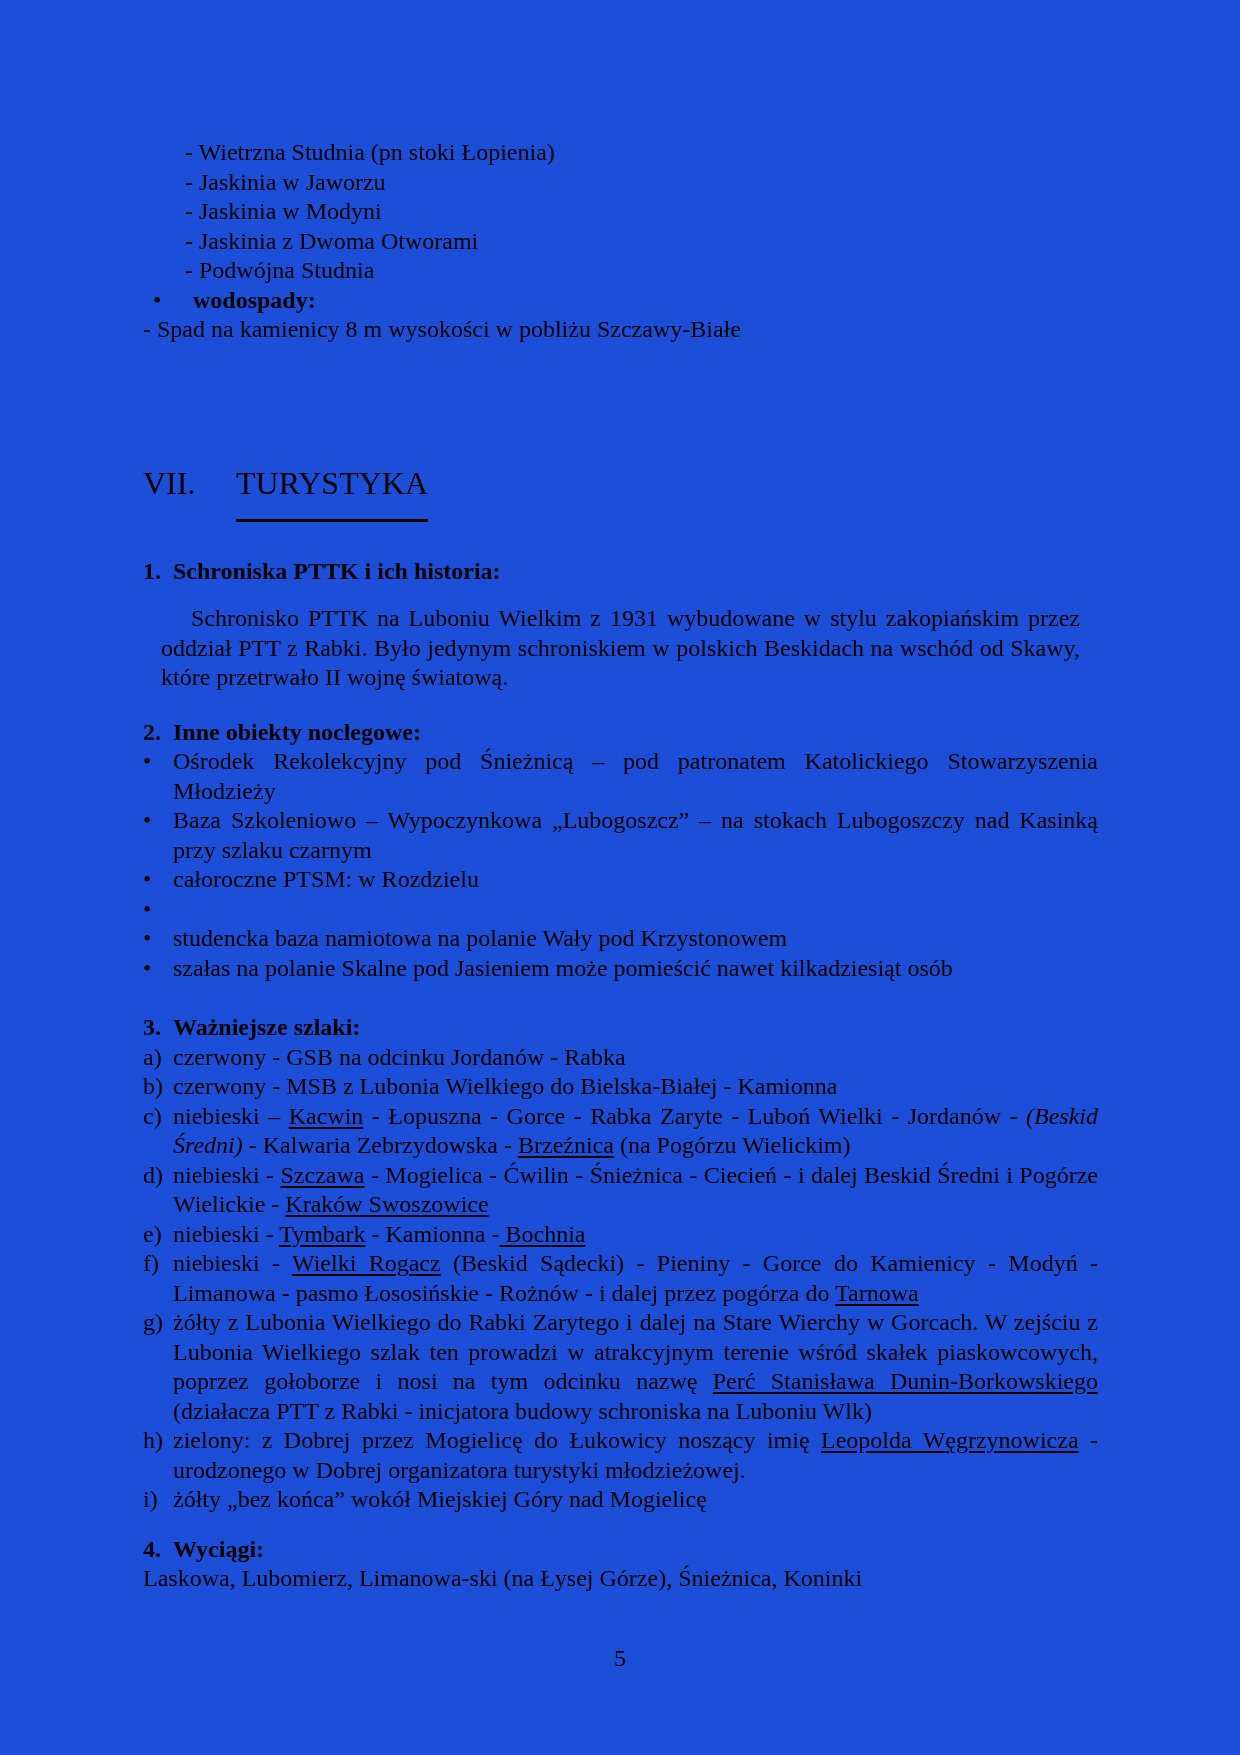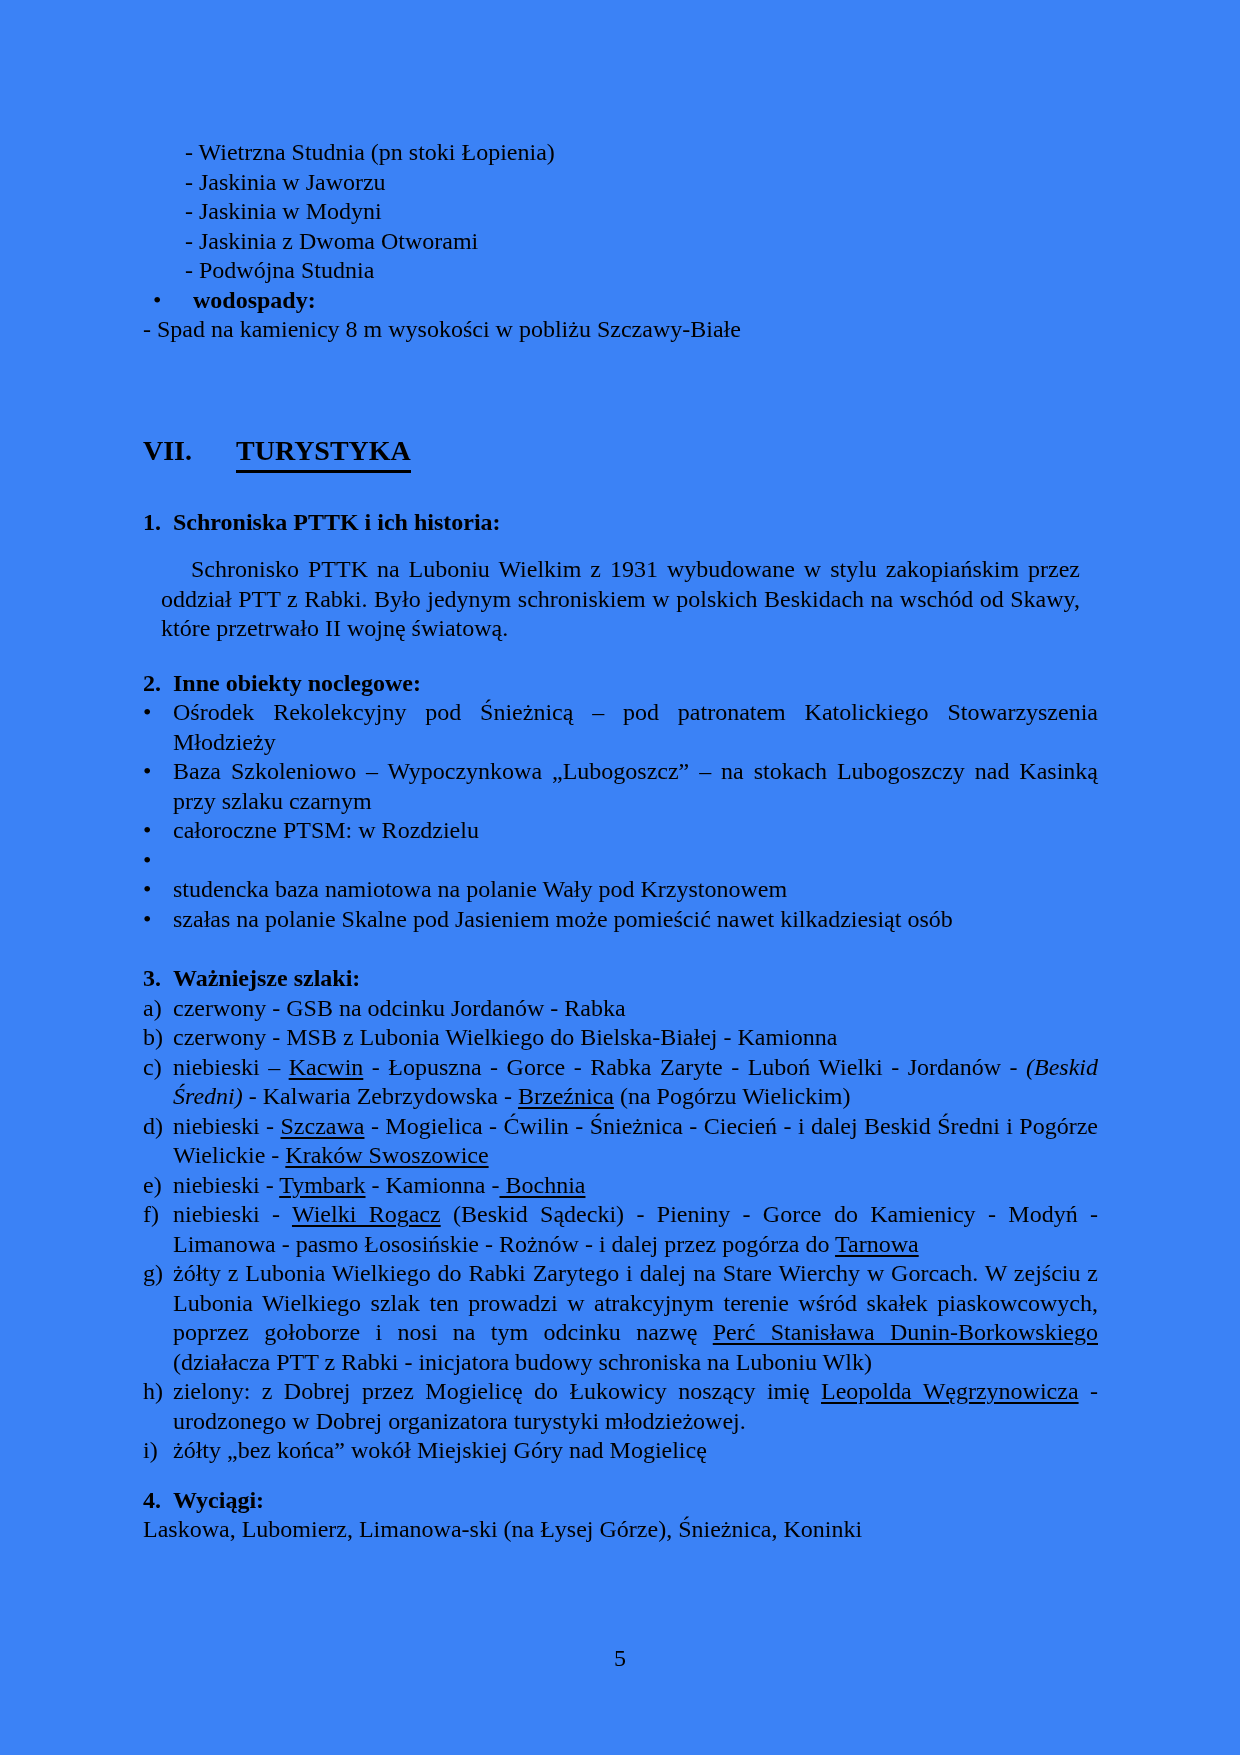--- a/index.html
+++ b/index.html
@@ -1,20 +1,20 @@
 <!DOCTYPE html>
 <html><head>
 <meta charset="utf-8">
 <style>
   html,body { margin:0; padding:0; background:#888; }
   .page {
     position:relative;
     width:1240px; height:1755px;
     margin:0 auto;
-    background:#3b82f6;
+    background:#1d4ed8;
     color:#000000;
     font-family:"Liberation Serif", serif;
     font-size:24px;
     line-height:29.5px;
     padding:138px 142px 0 143px;
     box-sizing:border-box;
     overflow:hidden;
   }
   .dash-list, .indent42 { margin-left:42px; }
   .hang { display:flex; align-items:flex-start; }
@@ -23,27 +23,27 @@
   .bullet1 { display:flex; }
   .bullet1 .marker { flex:0 0 50px; padding-left:10px; box-sizing:border-box; }
   .bullet2 { display:flex; }
   .bullet2 .marker { flex:0 0 30px; }
   .bold { font-weight:bold; }
   .just { text-align:justify; }
   .it { font-style:italic; }
   .u { text-decoration:underline; text-decoration-thickness:2px; text-underline-offset:3px; }
   .heading {
     display:flex;
-    margin:88px 0 0 0;
-    font-size:28px;
+    margin:120px 0 0 0;
+    font-size:32px;
     line-height:36px;
-    font-weight:bold;
+    font-weight:normal;
   }
   .heading .h-num { flex:0 0 93px; }
-  .heading .h-title { border-bottom:3px solid #000; padding-bottom:1px; }
+  .heading .h-title { border-bottom:3px solid #000; padding-bottom:18px; }
   .mt35 { margin-top:35px; }
   .mt30 { margin-top:30px; }
   .mt25 { margin-top:25px; }
   .mt20 { margin-top:20px; }
   .para { margin:18px; text-indent:30px; }
   .plain { margin:0; }
   .footer {
     position:absolute;
     top:1644px; left:0;
     width:1240px;

